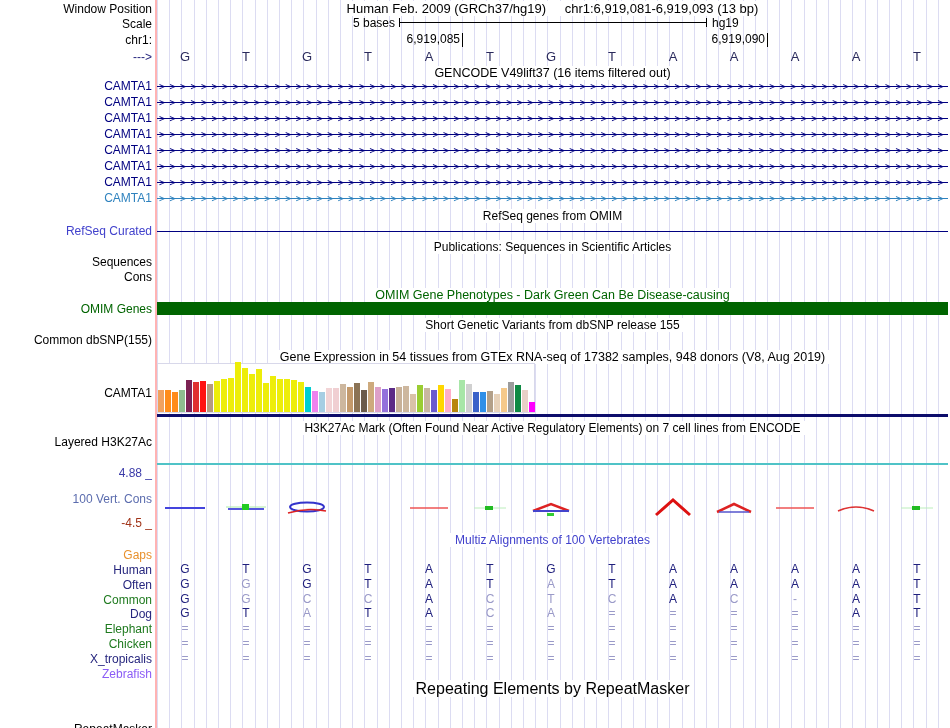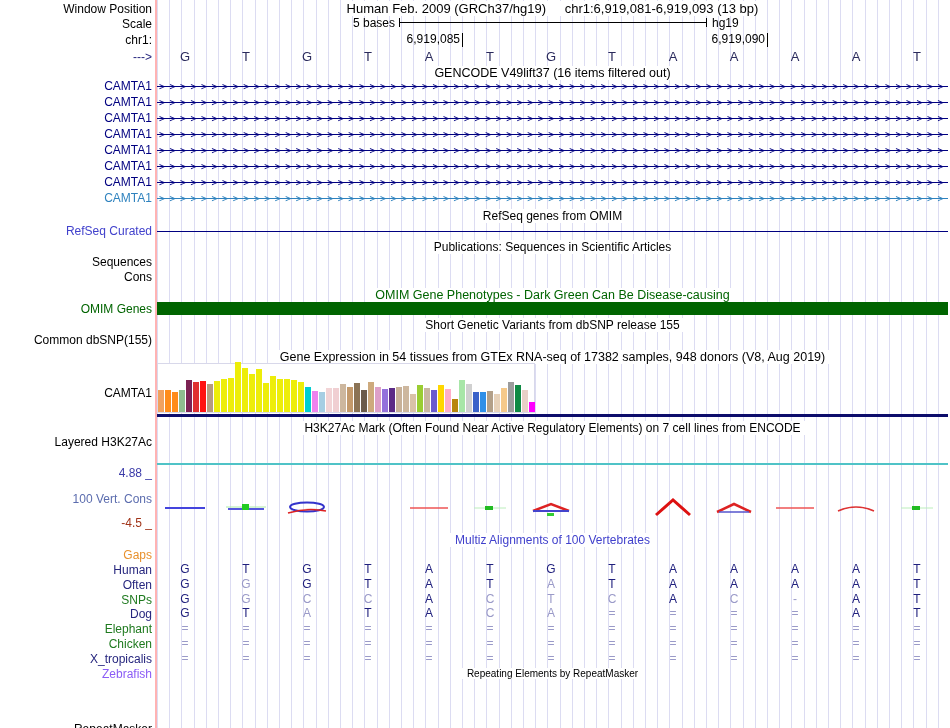--- a/index.html
+++ b/index.html
@@ -172,21 +172,21 @@
       <div class="acell" style="left:368px;top:577px;color:#21217e">T</div>
       <div class="acell" style="left:429px;top:577px;color:#21217e">A</div>
       <div class="acell" style="left:490px;top:577px;color:#21217e">T</div>
       <div class="acell" style="left:551px;top:577px;color:#9a9ac8">A</div>
       <div class="acell" style="left:612px;top:577px;color:#21217e">T</div>
       <div class="acell" style="left:673px;top:577px;color:#21217e">A</div>
       <div class="acell" style="left:734px;top:577px;color:#21217e">A</div>
       <div class="acell" style="left:795px;top:577px;color:#21217e">A</div>
       <div class="acell" style="left:856px;top:577px;color:#21217e">A</div>
       <div class="acell" style="left:917px;top:577px;color:#21217e">T</div>
-      <div class="gutter" style="top:593px;color:#1f7a1f">SNPs</div>
+      <div class="gutter" style="top:593px;color:#1f7a1f">Common</div>
       <div class="acell" style="left:185px;top:592px;color:#21217e">G</div>
       <div class="acell" style="left:246px;top:592px;color:#9a9ac8">G</div>
       <div class="acell" style="left:307px;top:592px;color:#9a9ac8">C</div>
       <div class="acell" style="left:368px;top:592px;color:#9a9ac8">C</div>
       <div class="acell" style="left:429px;top:592px;color:#21217e">A</div>
       <div class="acell" style="left:490px;top:592px;color:#9a9ac8">C</div>
       <div class="acell" style="left:551px;top:592px;color:#9a9ac8">T</div>
       <div class="acell" style="left:612px;top:592px;color:#9a9ac8">C</div>
       <div class="acell" style="left:673px;top:592px;color:#21217e">A</div>
       <div class="acell" style="left:734px;top:592px;color:#9a9ac8">C</div>
@@ -333,15 +333,15 @@
   <div class="title" style="top:421px;font-size:12px"><span>H3K27Ac Mark (Often Found Near Active Regulatory Elements) on 7 cell lines from ENCODE</span></div>
   <div class="gutter" style="top:435px">Layered H3K27Ac</div>
   <div class="hline" style="left:157px;top:463px;width:791px;height:2px;background:#4fc3c7"></div>
 
   <div class="gutter" style="top:466px;color:#3a3aa8">4.88 _</div>
   <div class="gutter" style="top:492px;color:#5b6cae">100 Vert. Cons</div>
   <div class="gutter" style="top:516px;color:#a03318">-4.5 _</div>
 
   <div class="title" style="top:533px;font-size:12px;color:#4141cc"><span>Multiz Alignments of 100 Vertebrates</span></div>
 
-  <div class="title" style="top:667px;font-size:10px"><span>Repeating Elements by RepeatMasker</span></div>
+  <div class="title" style="top:682px;font-size:16px"><span>Repeating Elements by RepeatMasker</span></div>
   <div class="gutter" style="top:722px">RepeatMasker</div>
 </div>
 
 </body></html>

